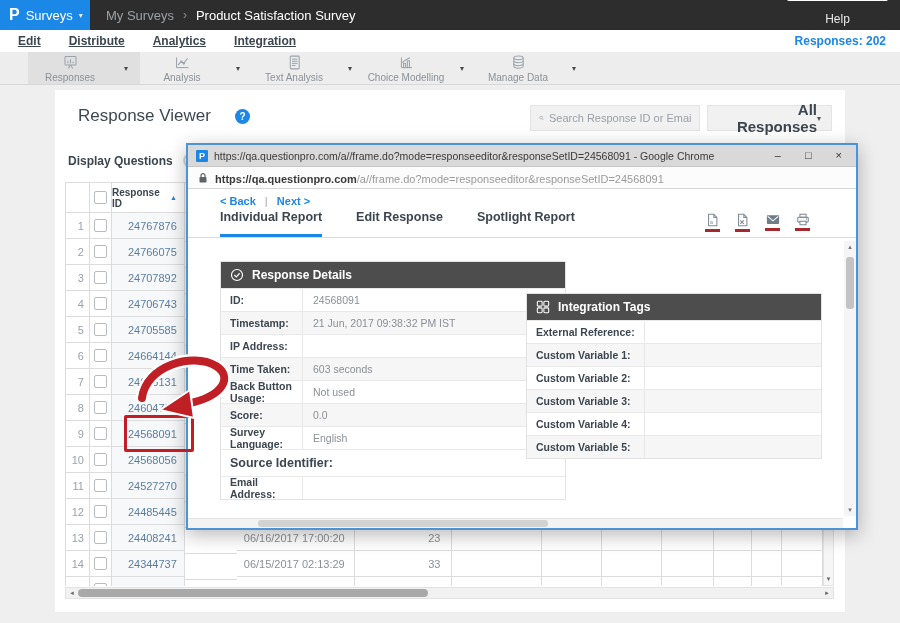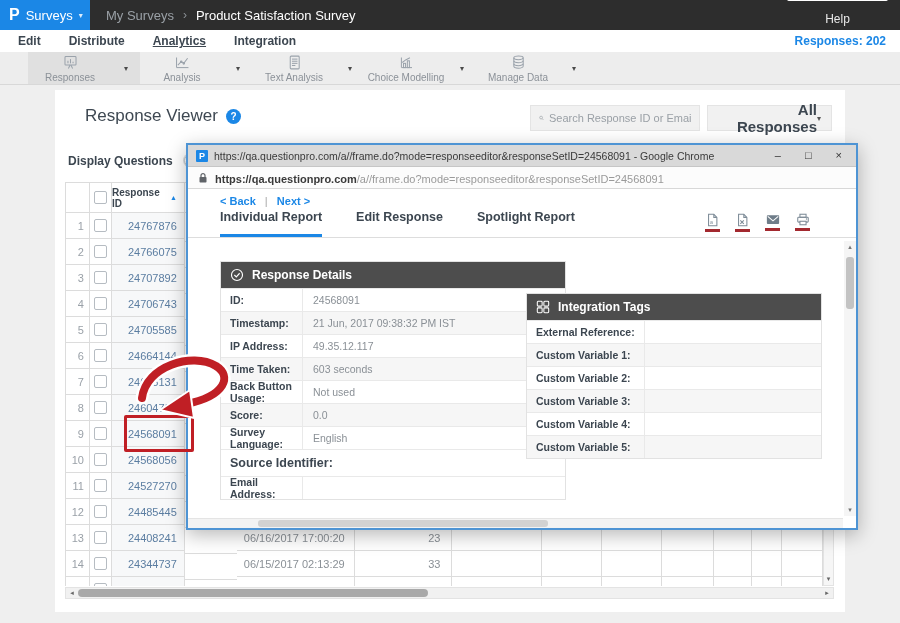--- a/index.html
+++ b/index.html
@@ -27,38 +27,38 @@
     display:flex; align-items:center; gap:4px; padding:0 6px; }
   .tb-search input { border:none; outline:none; background:transparent; width:80px;
     font-size:11px; color:#333; font-family:inherit; }
   input::placeholder { color:#9aa0a6; }
   .help-link { font-size:12px; color:#e8e8e8; cursor:pointer; }
   .icon-btn { display:flex; align-items:center; gap:2px; cursor:pointer; }
   .mini-caret { font-size:7px; color:#cfcfcf; }
   
   #menubar { position:absolute; left:0; top:30px; width:900px; height:22px;
     background:#ffffff; display:flex; align-items:center; gap:28px; padding-left:18px; }
-  .menu-item { font-size:12px; font-weight:bold; color:#3c4650; cursor:pointer; }
+  .menu-item { font-size:12px; font-weight:bold; color:#3c4650; cursor:pointer;text-decoration:underline; }
   .menu-item.active { text-decoration:underline; }
   .responses-count { margin-left:auto; padding-right:14px; font-size:12px;
     font-weight:bold; color:#1b87e6; }
   
   #toolbar { position:absolute; left:0; top:52px; width:900px; height:33px;
     background:#ededed; border-bottom:1px solid #d8d8d8; display:flex; padding-left:28px; }
   .tool-unit { display:flex; height:32px; }
   .tool-unit.active { background:#e0e0e0; }
   .tool-group { width:84px; display:flex; flex-direction:column; align-items:center;
     justify-content:center; cursor:pointer; }
   .tool-label { font-size:10px; color:#8b9198; margin-top:1px; white-space:nowrap; }
   .tool-caret { width:28px; display:flex; align-items:center; justify-content:center;
     color:#4a4a4a; font-size:8px; cursor:pointer; }
   .tool-icon svg { display:block; }
   
   #card { position:absolute; left:55px; top:90px; width:790px; height:522px; background:#fff; }
-  .rv-titlerow { position:absolute; left:30px; top:16px; display:flex; align-items:center; gap:8px;justify-content:space-between; }
+  .rv-titlerow { position:absolute; left:23px; top:16px; display:flex; align-items:center; gap:24px;justify-content:space-between; }
   .rv-title { font-size:17px; color:#3e4852; }
   .help-badge { width:15px; height:15px; border-radius:50%; background:#1b87e6; color:#fff;
     font-size:10px; font-weight:bold; display:flex; align-items:center; justify-content:center; cursor:pointer; }
   .rv-search { position:absolute; left:475px; top:15px; width:170px; height:26px;
     background:#f1f1f1; border:1px solid #e4e4e4; display:flex; align-items:center;
     gap:5px; padding:0 8px; }
   .rv-search input { border:none; outline:none; background:transparent; flex:1;
     font-size:11px; color:#333; font-family:inherit; }
   .rv-filter { position:absolute; left:652px; top:15px; width:125px; height:26px;
     background:#f1f1f1; border:1px solid #e4e4e4; display:flex; align-items:center;
@@ -684,21 +684,20 @@
             <div class="prow">
               <div class="plabel">ID:</div>
               <div class="pvalue">24568091</div>
             </div>
             <div class="prow alt">
               <div class="plabel">Timestamp:</div>
               <div class="pvalue">21 Jun, 2017 09:38:32 PM IST</div>
             </div>
             <div class="prow">
               <div class="plabel">IP Address:</div>
-              <div class="pvalue">49.35.12.117</div>
             </div>
             <div class="prow alt">
               <div class="plabel">Time Taken:</div>
               <div class="pvalue">603 seconds</div>
             </div>
             <div class="prow">
               <div class="plabel">Back Button Usage:</div>
               <div class="pvalue">Not used</div>
             </div>
             <div class="prow alt">

